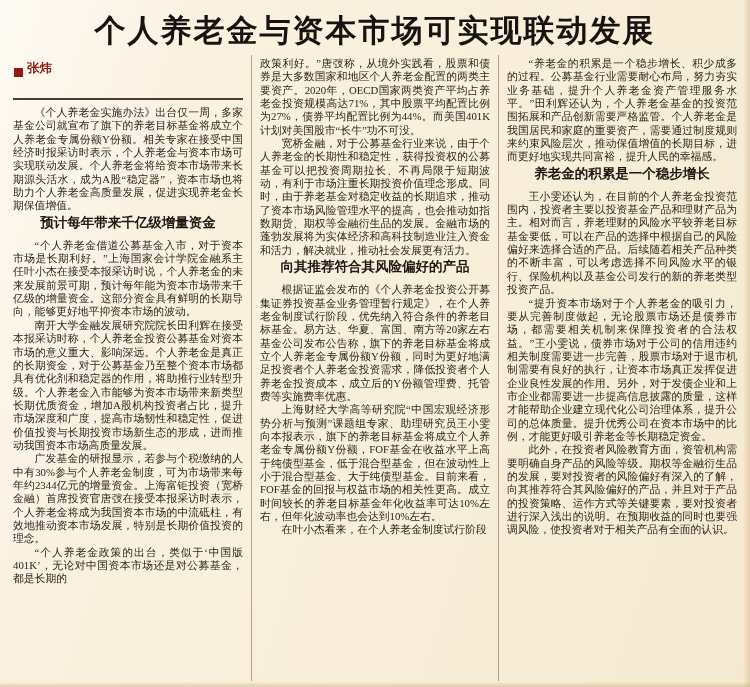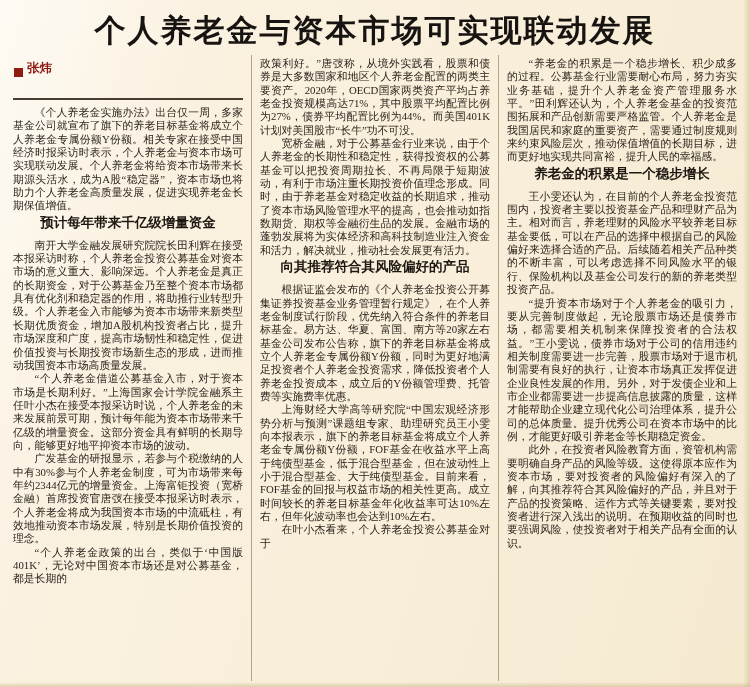--- a/index.html
+++ b/index.html
@@ -80,39 +80,39 @@
   <h1 class="title">个人养老金与资本市场可实现联动发展</h1>
   <div class="columns">
     <div class="column col1">
       <div class="byline-row">
         <span class="byline-square"></span>
         <span>张炜</span>
       </div>
       <div class="col-body">
           <p class="paragraph">《个人养老金实施办法》出台仅一周，多家基金公司就宣布了旗下的养老目标基金将成立个人养老金专属份额Y份额。相关专家在接受中国经济时报采访时表示，个人养老金与资本市场可实现联动发展。个人养老金将给资本市场带来长期源头活水，成为A股“稳定器”，资本市场也将助力个人养老金高质量发展，促进实现养老金长期保值增值。</p>
           <p class="subhead">预计每年带来千亿级增量资金</p>
+          <p class="paragraph">“个人养老金借道公募基金入市，对于资本市场是长期利好。”上海国家会计学院金融系主任叶小杰在接受本报采访时说，个人养老金的未来发展前景可期，预计每年能为资本市场带来千亿级的增量资金。这部分资金具有鲜明的长期导向，能够更好地平抑资本市场的波动。</p>
           <p class="paragraph">南开大学金融发展研究院院长田利辉在接受本报采访时称，个人养老金投资公募基金对资本市场的意义重大、影响深远。个人养老金是真正的长期资金，对于公募基金乃至整个资本市场都具有优化剂和稳定器的作用，将助推行业转型升级。个人养老金入市能够为资本市场带来新类型长期优质资金，增加A股机构投资者占比，提升市场深度和广度，提高市场韧性和稳定性，促进价值投资与长期投资市场新生态的形成，进而推动我国资本市场高质量发展。</p>
-          <p class="paragraph">“个人养老金借道公募基金入市，对于资本市场是长期利好。”上海国家会计学院金融系主任叶小杰在接受本报采访时说，个人养老金的未来发展前景可期，预计每年能为资本市场带来千亿级的增量资金。这部分资金具有鲜明的长期导向，能够更好地平抑资本市场的波动。</p>
           <p class="paragraph">广发基金的研报显示，若参与个税缴纳的人中有30%参与个人养老金制度，可为市场带来每年约2344亿元的增量资金。上海富钜投资（宽桥金融）首席投资官唐弢在接受本报采访时表示，个人养老金将成为我国资本市场的中流砥柱，有效地推动资本市场发展，特别是长期价值投资的理念。</p>
           <p class="paragraph">“个人养老金政策的出台，类似于‘中国版401K’，无论对中国资本市场还是对公募基金，都是长期的</p>
         </div>
     </div>
     <div class="column col2">
       <div class="col-body">
           <p class="paragraph_continued">政策利好。”唐弢称，从境外实践看，股票和债券是大多数国家和地区个人养老金配置的两类主要资产。2020年，OECD国家两类资产平均占养老金投资规模高达71%，其中股票平均配置比例为27%，债券平均配置比例为44%。而美国401K计划对美国股市“长牛”功不可没。</p>
           <p class="paragraph">宽桥金融，对于公募基金行业来说，由于个人养老金的长期性和稳定性，获得投资权的公募基金可以把投资周期拉长、不再局限于短期波动，有利于市场注重长期投资价值理念形成。同时，由于养老基金对稳定收益的长期追求，推动了资本市场风险管理水平的提高，也会推动如指数期货、期权等金融衍生品的发展。金融市场的蓬勃发展将为实体经济和高科技制造业注入资金和活力，解决就业，推动社会发展更有活力。</p>
           <p class="subhead">向其推荐符合其风险偏好的产品</p>
           <p class="paragraph">根据证监会发布的《个人养老金投资公开募集证券投资基金业务管理暂行规定》，在个人养老金制度试行阶段，优先纳入符合条件的养老目标基金。易方达、华夏、富国、南方等20家左右基金公司发布公告称，旗下的养老目标基金将成立个人养老金专属份额Y份额，同时为更好地满足投资者个人养老金投资需求，降低投资者个人养老金投资成本，成立后的Y份额管理费、托管费等实施费率优惠。</p>
           <p class="paragraph">上海财经大学高等研究院“中国宏观经济形势分析与预测”课题组专家、助理研究员王小雯向本报表示，旗下的养老目标基金将成立个人养老金专属份额Y份额，FOF基金在收益水平上高于纯债型基金，低于混合型基金，但在波动性上小于混合型基金、大于纯债型基金。目前来看，FOF基金的回报与权益市场的相关性更高。成立时间较长的养老目标基金年化收益率可达10%左右，但年化波动率也会达到10%左右。</p>
-          <p class="paragraph">在叶小杰看来，个人养老金投资公募基金对于</p>
+          <p class="paragraph">在叶小杰看来，在个人养老金制度试行阶段</p>
         </div>
     </div>
     <div class="column col3">
       <div class="col-body">
           <p class="paragraph">“养老金的积累是一个稳步增长、积少成多的过程。公募基金行业需要耐心布局，努力夯实业务基础，提升个人养老金资产管理服务水平。”田利辉还认为，个人养老金基金的投资范围拓展和产品创新需要严格监管。个人养老金是我国居民和家庭的重要资产，需要通过制度规则来约束风险层次，推动保值增值的长期目标，进而更好地实现共同富裕，提升人民的幸福感。</p>
           <p class="subhead">养老金的积累是一个稳步增长</p>
           <p class="paragraph">王小雯还认为，在目前的个人养老金投资范围内，投资者主要以投资基金产品和理财产品为主。相对而言，养老理财的风险水平较养老目标基金要低，可以在产品的选择中根据自己的风险偏好来选择合适的产品。后续随着相关产品种类的不断丰富，可以考虑选择不同风险水平的银行、保险机构以及基金公司发行的新的养老类型投资产品。</p>
           <p class="paragraph">“提升资本市场对于个人养老金的吸引力，要从完善制度做起，无论股票市场还是债券市场，都需要相关机制来保障投资者的合法权益。”王小雯说，债券市场对于公司的信用违约相关制度需要进一步完善，股票市场对于退市机制需要有良好的执行，让资本市场真正发挥促进企业良性发展的作用。另外，对于发债企业和上市企业都需要进一步提高信息披露的质量，这样才能帮助企业建立现代化公司治理体系，提升公司的总体质量。提升优秀公司在资本市场中的比例，才能更好吸引养老金等长期稳定资金。</p>
-          <p class="paragraph">此外，在投资者风险教育方面，资管机构需要明确自身产品的风险等级。这使得原本应作为资本市场，要对投资者的风险偏好有深入的了解，向其推荐符合其风险偏好的产品，并且对于产品的投资策略、运作方式等关键要素，要对投资者进行深入浅出的说明。在预期收益的同时也要强调风险，使投资者对于相关产品有全面的认识。</p>
+          <p class="paragraph">此外，在投资者风险教育方面，资管机构需要明确自身产品的风险等级。期权等金融衍生品的发展，要对投资者的风险偏好有深入的了解，向其推荐符合其风险偏好的产品，并且对于产品的投资策略、运作方式等关键要素，要对投资者进行深入浅出的说明。在预期收益的同时也要强调风险，使投资者对于相关产品有全面的认识。</p>
         </div>
     </div>
   </div>
 </div>
 
 </body></html>

